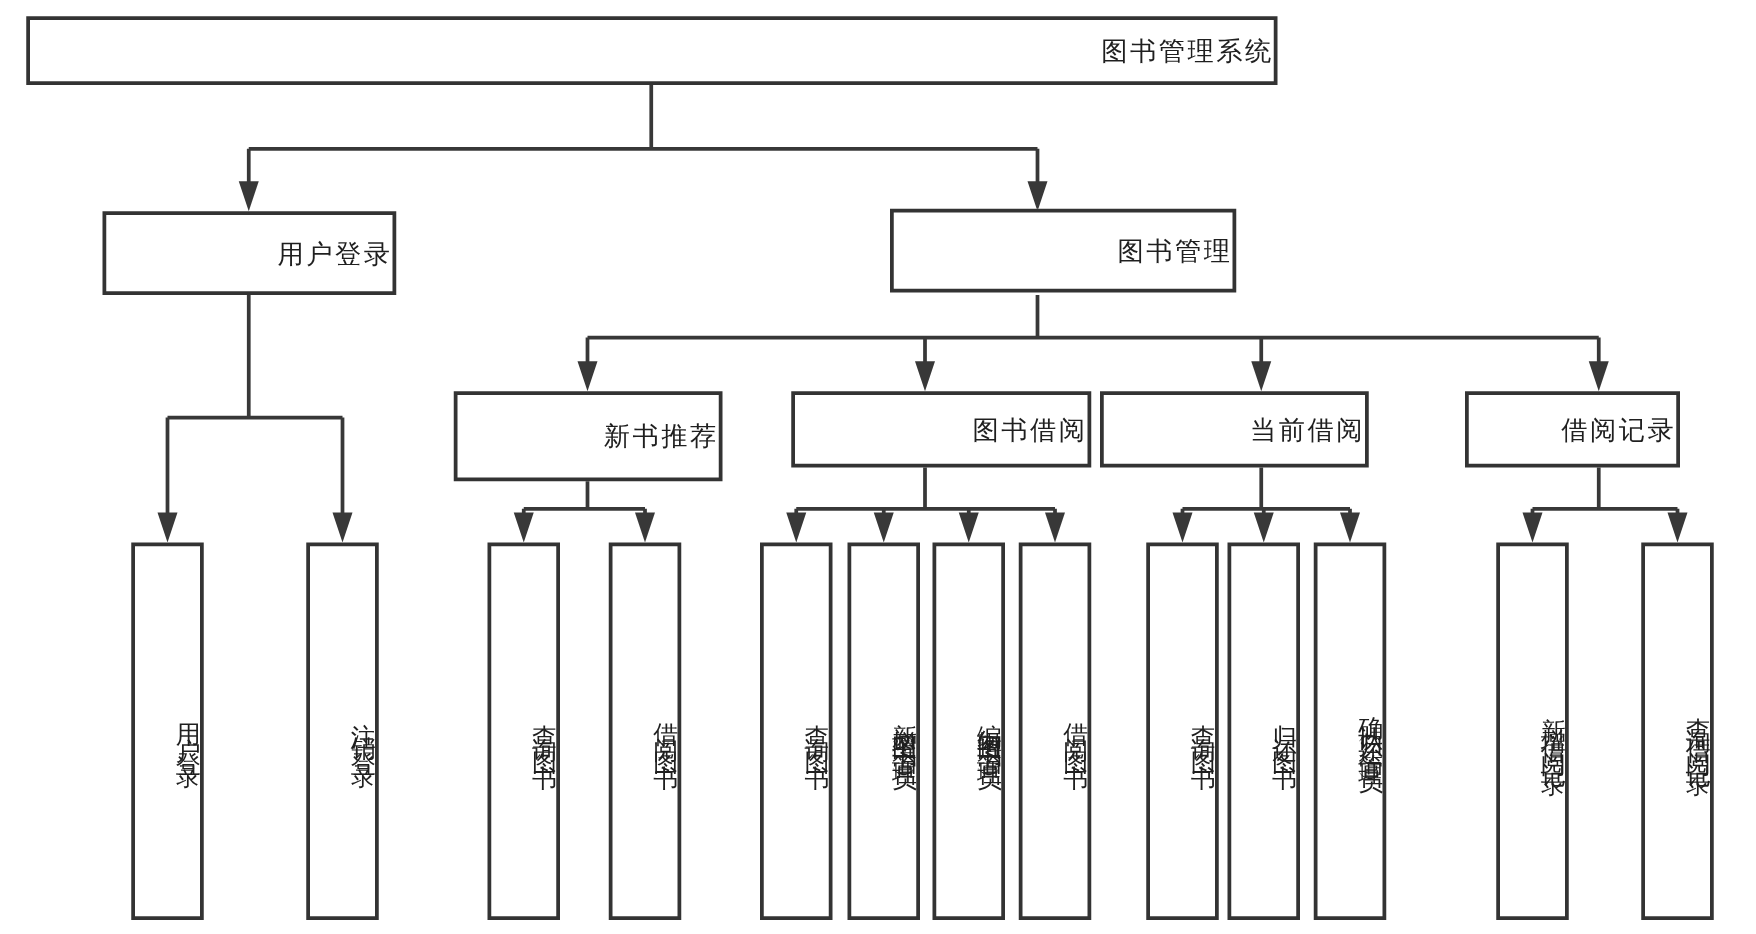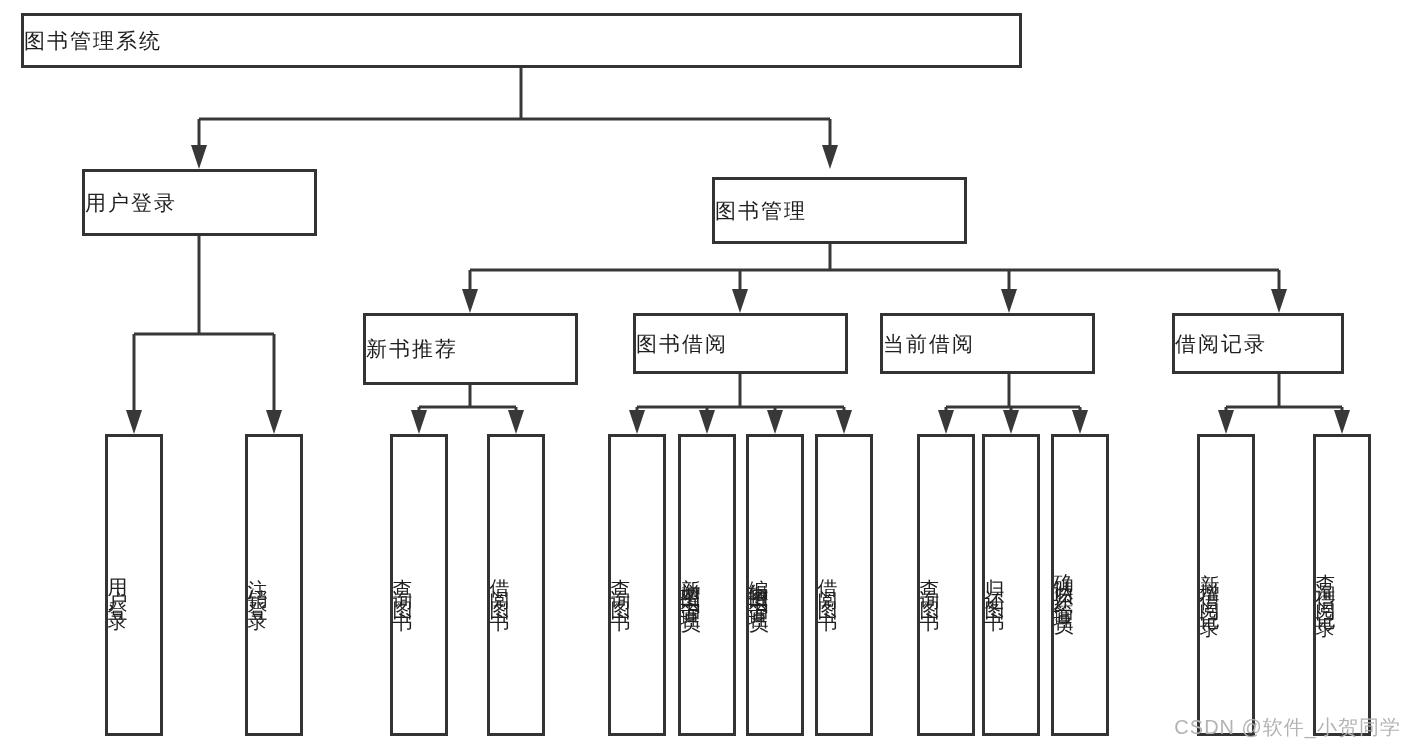--- a/index.html
+++ b/index.html
@@ -11,21 +11,21 @@
     overflow:hidden;
   }
   .connectors{position:absolute;left:0;top:0;z-index:1;}
   .box{
     position:absolute;
     box-sizing:border-box;
     border:3px solid #333333;
     background:#ffffff;
     display:flex;
     align-items:center;
-    justify-content:flex-start;
+    justify-content:flex-end;
     color:#1f1f1f;
     z-index:2;
   }
   .hlabel{
     font-size:21px;
     letter-spacing:2px;
     white-space:nowrap;
   }
   .leaf{width:58px;height:302px;}
   .vtext{
@@ -118,28 +118,28 @@
     </g>
   </svg>
 
   <div class="box" style="left:21px;top:13px;width:1001px;height:55px">
     <span class="hlabel">图书管理系统</span>
   </div>
 
   <div class="box" style="left:82px;top:169px;width:235px;height:67px">
     <span class="hlabel">用户登录</span>
   </div>
-  <div class="box" style="left:712px;top:177px;width:255px;height:67px">
+  <div class="box" style="left:712px;top:167px;width:277px;height:67px">
     <span class="hlabel">图书管理</span>
   </div>
 
   <div class="box" style="left:363px;top:313px;width:215px;height:72px">
     <span class="hlabel">新书推荐</span>
   </div>
-  <div class="box" style="left:633px;top:313px;width:215px;height:61px">
+  <div class="box" style="left:633px;top:313px;width:240px;height:61px">
     <span class="hlabel">图书借阅</span>
   </div>
   <div class="box" style="left:880px;top:313px;width:215px;height:61px">
     <span class="hlabel">当前借阅</span>
   </div>
   <div class="box" style="left:1172px;top:313px;width:172px;height:61px">
     <span class="hlabel">借阅记录</span>
   </div>
 
   <div class="box leaf" style="left:105px;top:434px">
@@ -179,15 +179,14 @@
     <span class="vtext" style="letter-spacing:6px">确认归还（管理员）</span>
   </div>
 
   <div class="box leaf" style="left:1197px;top:434px">
     <span class="vtext" style="letter-spacing:9px">新增借阅记录</span>
   </div>
   <div class="box leaf" style="left:1313px;top:434px">
     <span class="vtext" style="letter-spacing:9px">查询借阅记录</span>
   </div>
 
-  <div class="watermark">CSDN @软件_小贺同学</div>
 
 </div>
 
 </body></html>

